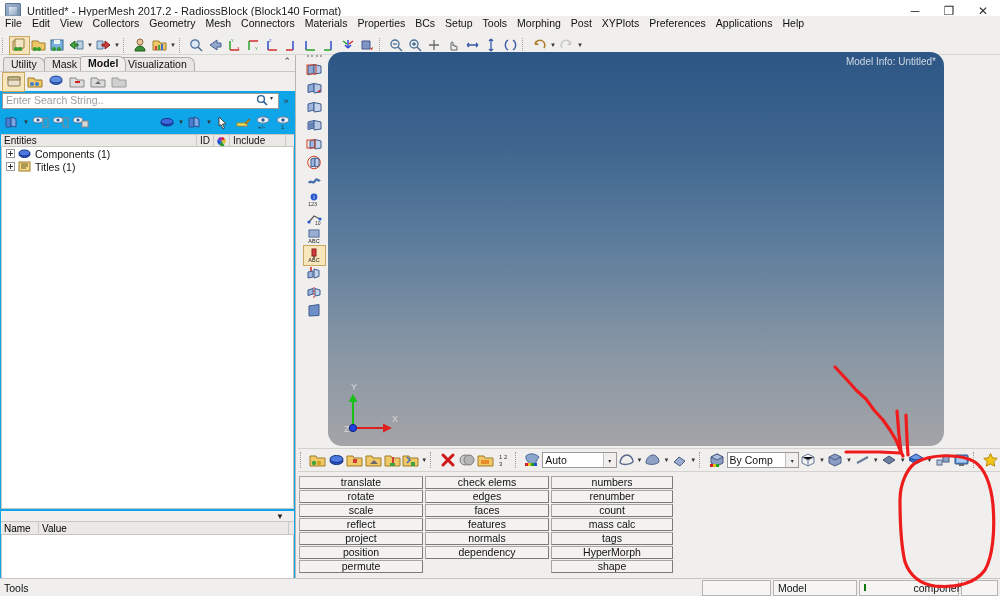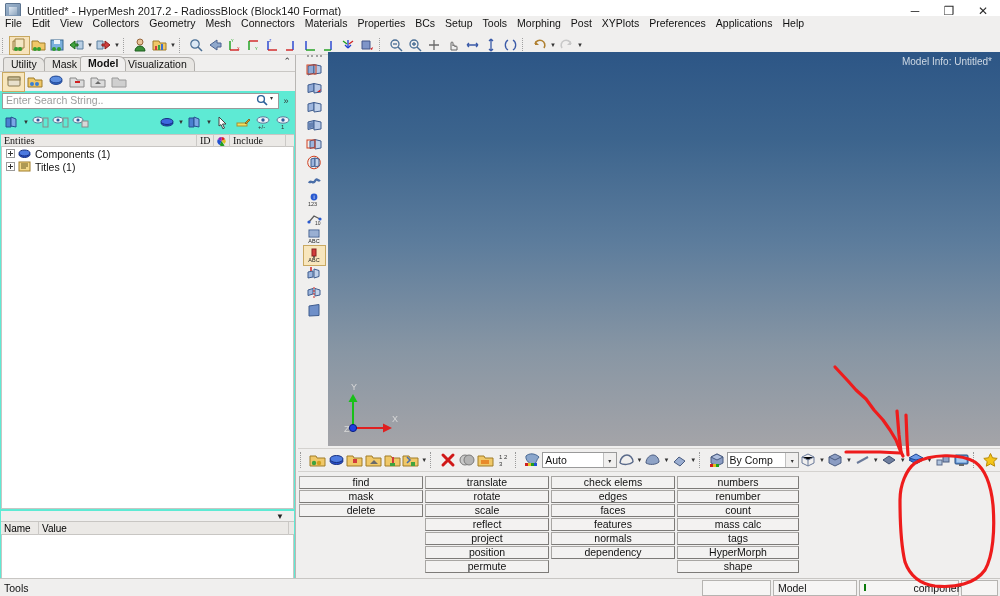--- a/index.html
+++ b/index.html
@@ -53,21 +53,21 @@
     display:inline-flex; align-items:center; justify-content:center;
   }
   .tbtn.sel { background:#f7e3bb; outline:1px solid #c8a860; }
   .tbsep { width:6px; height:15px; border-left:1px dotted #a0a0a0; margin:0 2px; }
   .tbcaret { width:8px; height:17px; display:inline-flex; align-items:center; justify-content:center;
              font-size:6px; color:#333; }
 
   
   #leftpanel {
     position:absolute; left:0; top:55px; width:296px; height:523px;
-    background:#5eead4; border-right:1px solid #b8b6b3;
+    background:#0ea5e9; border-right:1px solid #b8b6b3;
   }
   #tabstrip { position:relative; height:16px; background:#f0efee; }
   .ptab {
     position:absolute; top:2px; height:14px; line-height:13px;
     font-size:10.5px; padding:0 7px; color:#111;
     background:#e8e6e3; border:1px solid #b0aeab; border-bottom:none;
     border-radius:3px 7px 0 0;
   }
   .ptab.active { background:#f0efee; font-weight:bold; height:15px; top:1px; z-index:2; }
   #tabcollapse { position:absolute; right:4px; top:1px; font-size:9px; color:#333; }
@@ -96,21 +96,21 @@
     position:absolute; left:2px; top:56px; width:291px; height:22px;
     display:flex; align-items:center;
   }
   .fbtn { width:20px; height:19px; display:inline-flex; align-items:center; justify-content:center; }
 
   #treehead {
     position:absolute; left:1px; top:79px; width:293px; height:13px;
     background:#ebe9e6; border-top:1px solid #c8c6c3; border-bottom:1px solid #c8c6c3;
     display:flex; align-items:center; font-size:10px; color:#111;
   }
-  #treehead .thc { border-right:1px solid #cbc9c6; height:13px; line-height:13px; padding:0 3px;font-family:Liberation Serif, serif; }
+  #treehead .thc { border-right:1px solid #cbc9c6; height:13px; line-height:13px; padding:0 3px; }
 
   #treebody {
     position:absolute; left:1px; top:92px; width:293px; height:362px;
     background:#fff; border:1px solid #c8c6c3; border-top:none;
     overflow:hidden;
   }
   .trow { height:13px; display:flex; align-items:center; padding-left:4px; font-size:10.5px; color:#111; }
   .texp {
     width:9px; height:9px; border:1px solid #9a9a9a; background:#fff;
     margin-right:3px; position:relative; flex:none;
@@ -141,23 +141,24 @@
     position:absolute; left:303px; top:55px; width:23px; height:265px;
     background:#f0efee; display:flex; flex-direction:column; align-items:center;
   }
   #vstrip .vgrip { width:16px; height:5px; display:flex; justify-content:space-between; margin-bottom:1px; }
   #vstrip .vgrip i { width:2px; height:2px; background:#888; border-radius:50%; }
   .vbtn { width:21px; height:19px; display:flex; align-items:center; justify-content:center; }
   .vbtn.sel { background:#f8e6bd; outline:1px solid #c9a962; }
 
   
   #viewport {
-    position:absolute; left:328px; top:52px; width:672px; height:394px;
+    position:absolute; left:328px; top:52px; width:616px; height:394px;
     background: linear-gradient(180deg,#2d5686 0%, #3c648d 22%, #5c7c9c 48%, #8896a4 76%, #a4a4a8 100%);
     overflow:hidden;
+    border-radius:14px;
   }
   #modelinfo { position:absolute; right:8px; top:4px; font-size:10px; color:#cfd9e4; }
   #triad { position:absolute; left:12px; bottom:8px; width:60px; height:58px; }
 
   
   #gfxtoolbar {
     position:absolute; left:298px; top:448px; width:702px; height:24px;
     background:#f0efee; border-top:1px solid #d4d2cf; border-bottom:1px solid #d4d2cf;
     display:flex; align-items:center;
   }
@@ -881,29 +882,20 @@
     <div class="gsep"></div>
     <div class="gbtn">
       <svg width="17" height="16" viewBox="0 0 17 16">
           <path d="M8.5 1.5l2 4.3 4.7.6-3.4 3.2.9 4.6-4.2-2.3-4.2 2.3.9-4.6L1.8 6.4l4.7-.6z" fill="#f5c518" stroke="#b88a08"></path>
         </svg>
     </div>
   </div>
 
   <div id="cmdpanel">
     <div class="cmdcol" style="width:126px;">
-      <div class="cmdbtn">find</div>
-      <div class="cmdbtn">mask</div>
-      <div class="cmdbtn">delete</div>
-      <div class="cmdspacer"></div>
-      <div class="cmdspacer"></div>
-      <div class="cmdspacer"></div>
-      <div class="cmdspacer"></div>
-    </div>
-    <div class="cmdcol" style="width:126px;">
       <div class="cmdbtn">translate</div>
       <div class="cmdbtn">rotate</div>
       <div class="cmdbtn">scale</div>
       <div class="cmdbtn">reflect</div>
       <div class="cmdbtn">project</div>
       <div class="cmdbtn">position</div>
       <div class="cmdbtn">permute</div>
     </div>
     <div class="cmdcol" style="width:126px;">
       <div class="cmdbtn">check elems</div>

